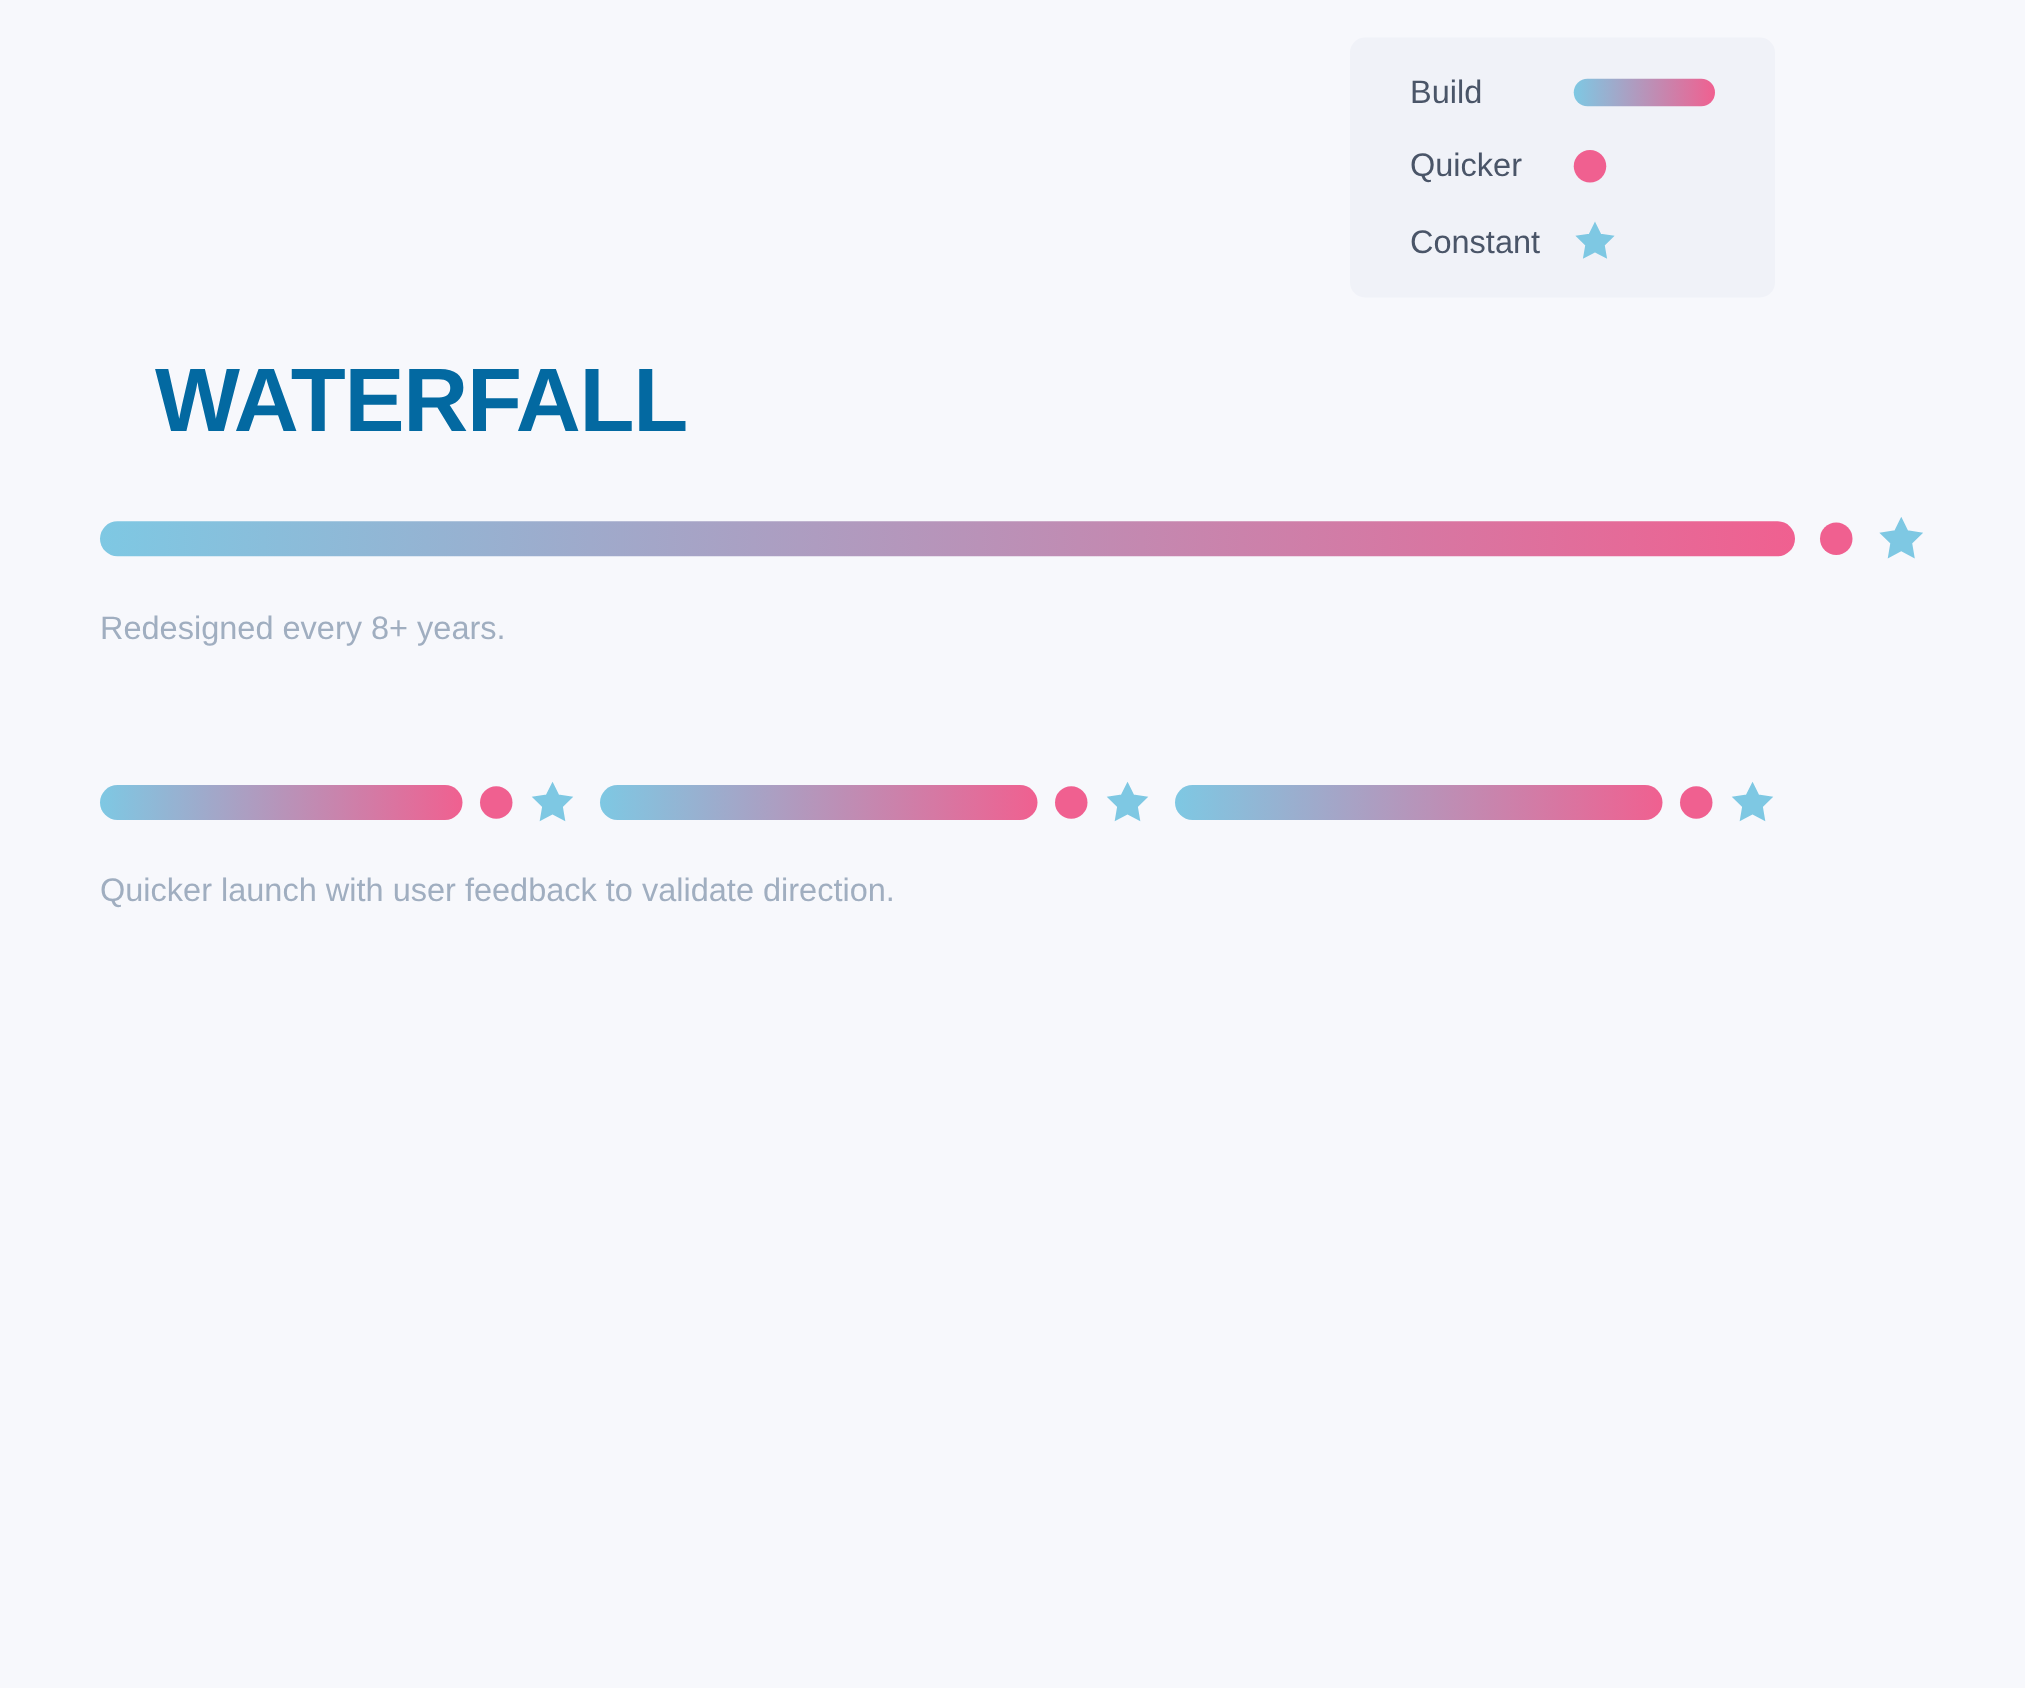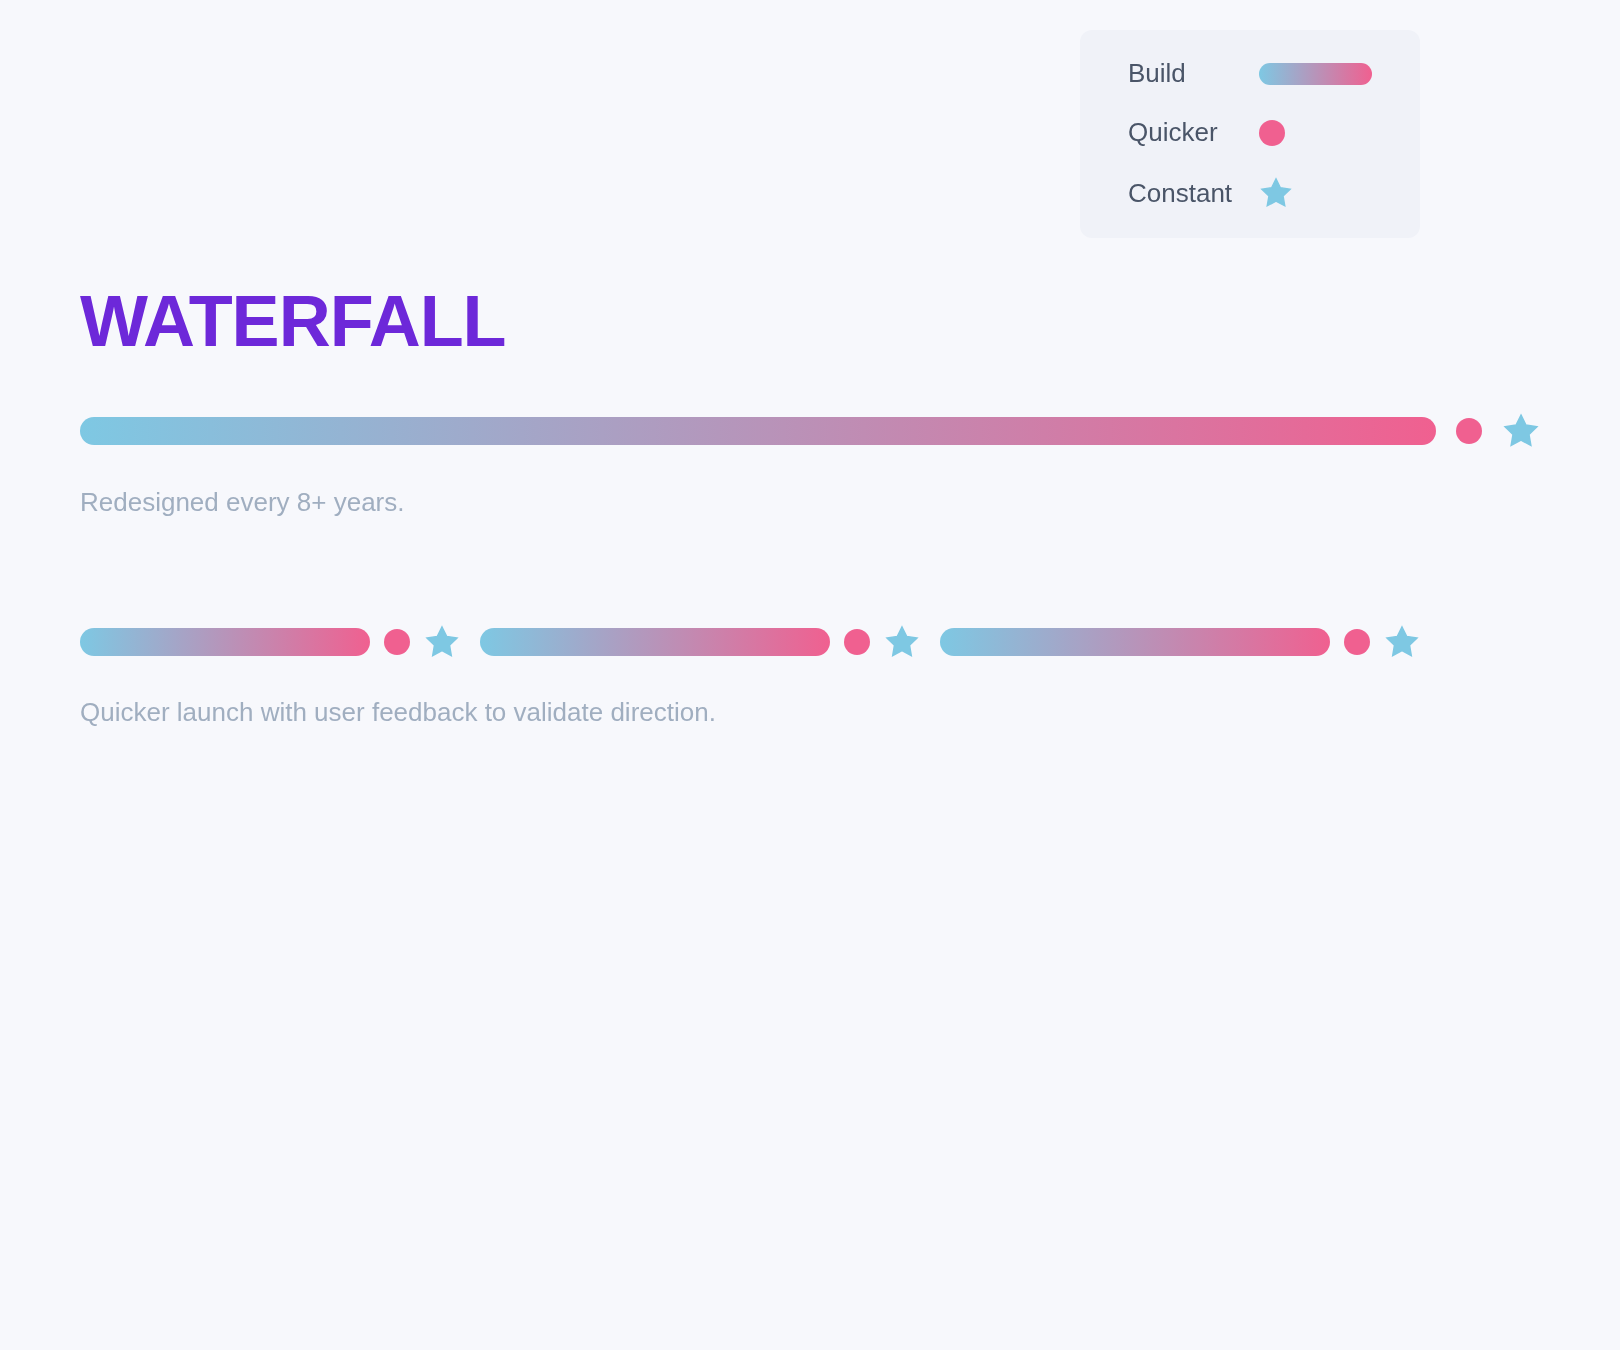--- a/index.html
+++ b/index.html
@@ -67,24 +67,25 @@
     }
 
     
     .main-content {
       padding: 280px 80px 60px 80px;
     }
 
     .section-title {
       font-size: 72px;
       font-weight: 900;
-      color: #6d28d9;
+      color: #0369a1;
       text-transform: uppercase;
       letter-spacing: -1px;
       margin-bottom: 50px;
+      margin-left: 44px;
     }
 
     
     .waterfall-bar-row {
       display: flex;
       align-items: center;
       gap: 20px;
       margin-bottom: 32px;
     }
 

